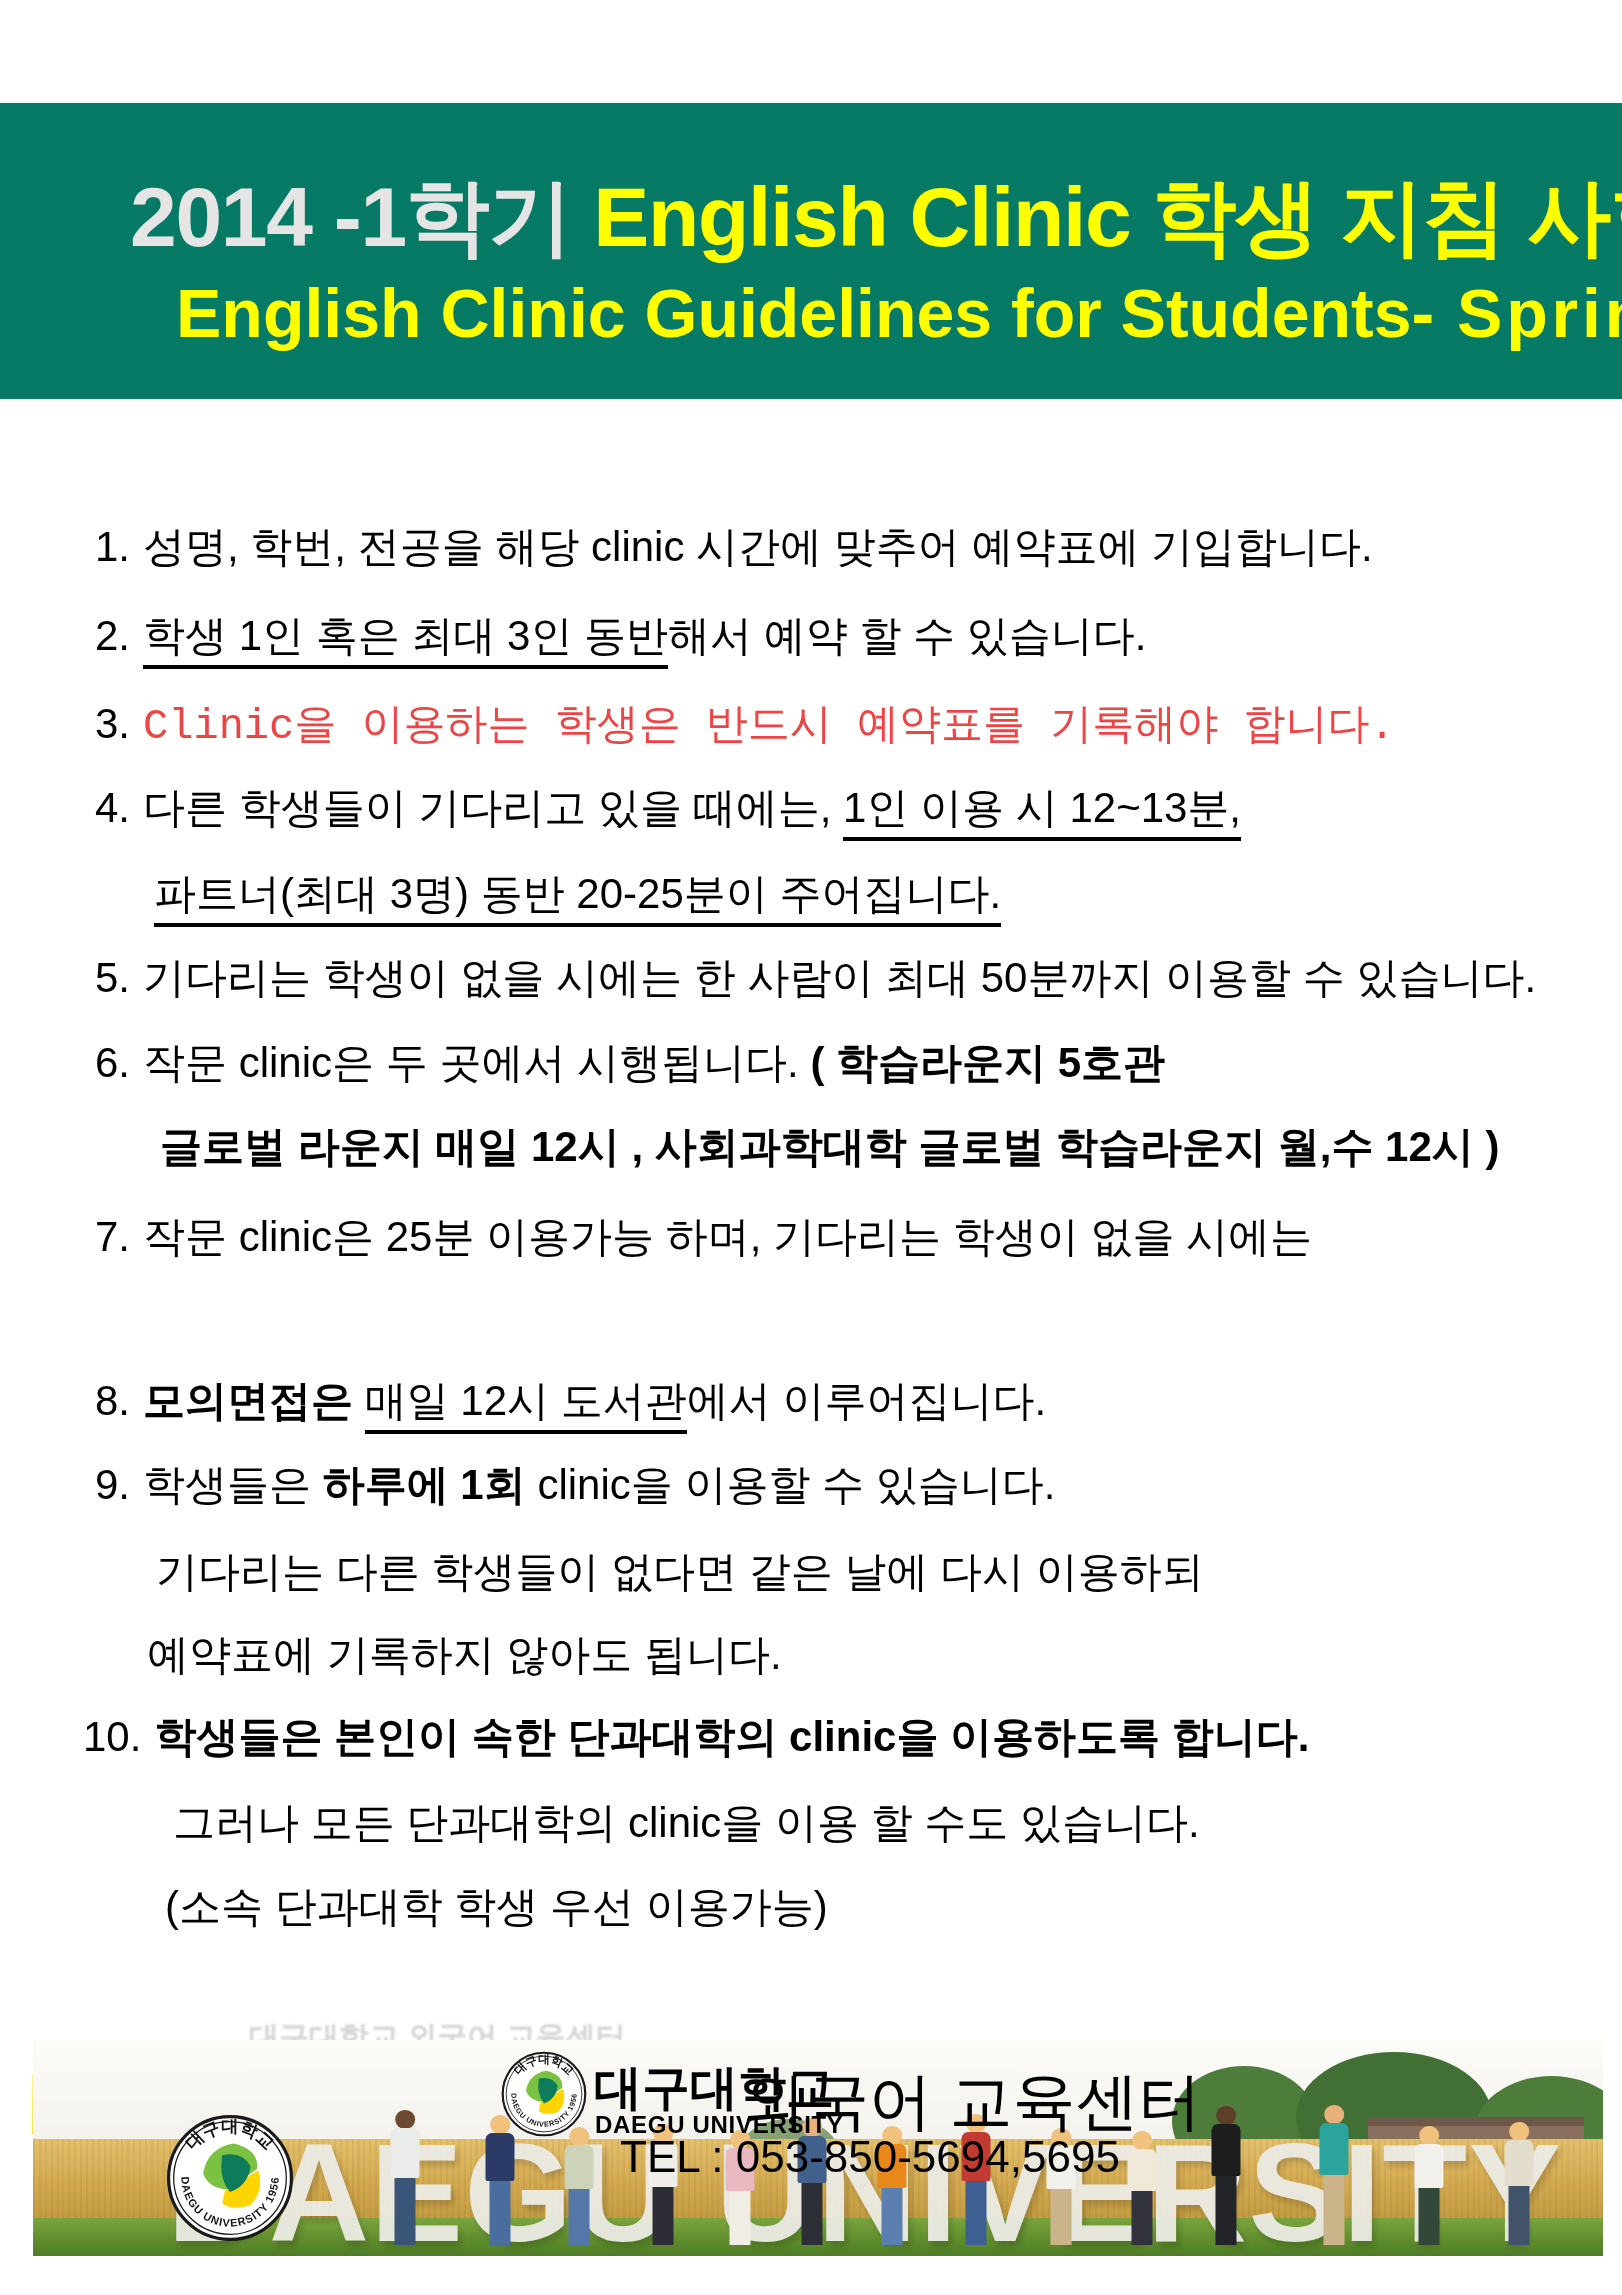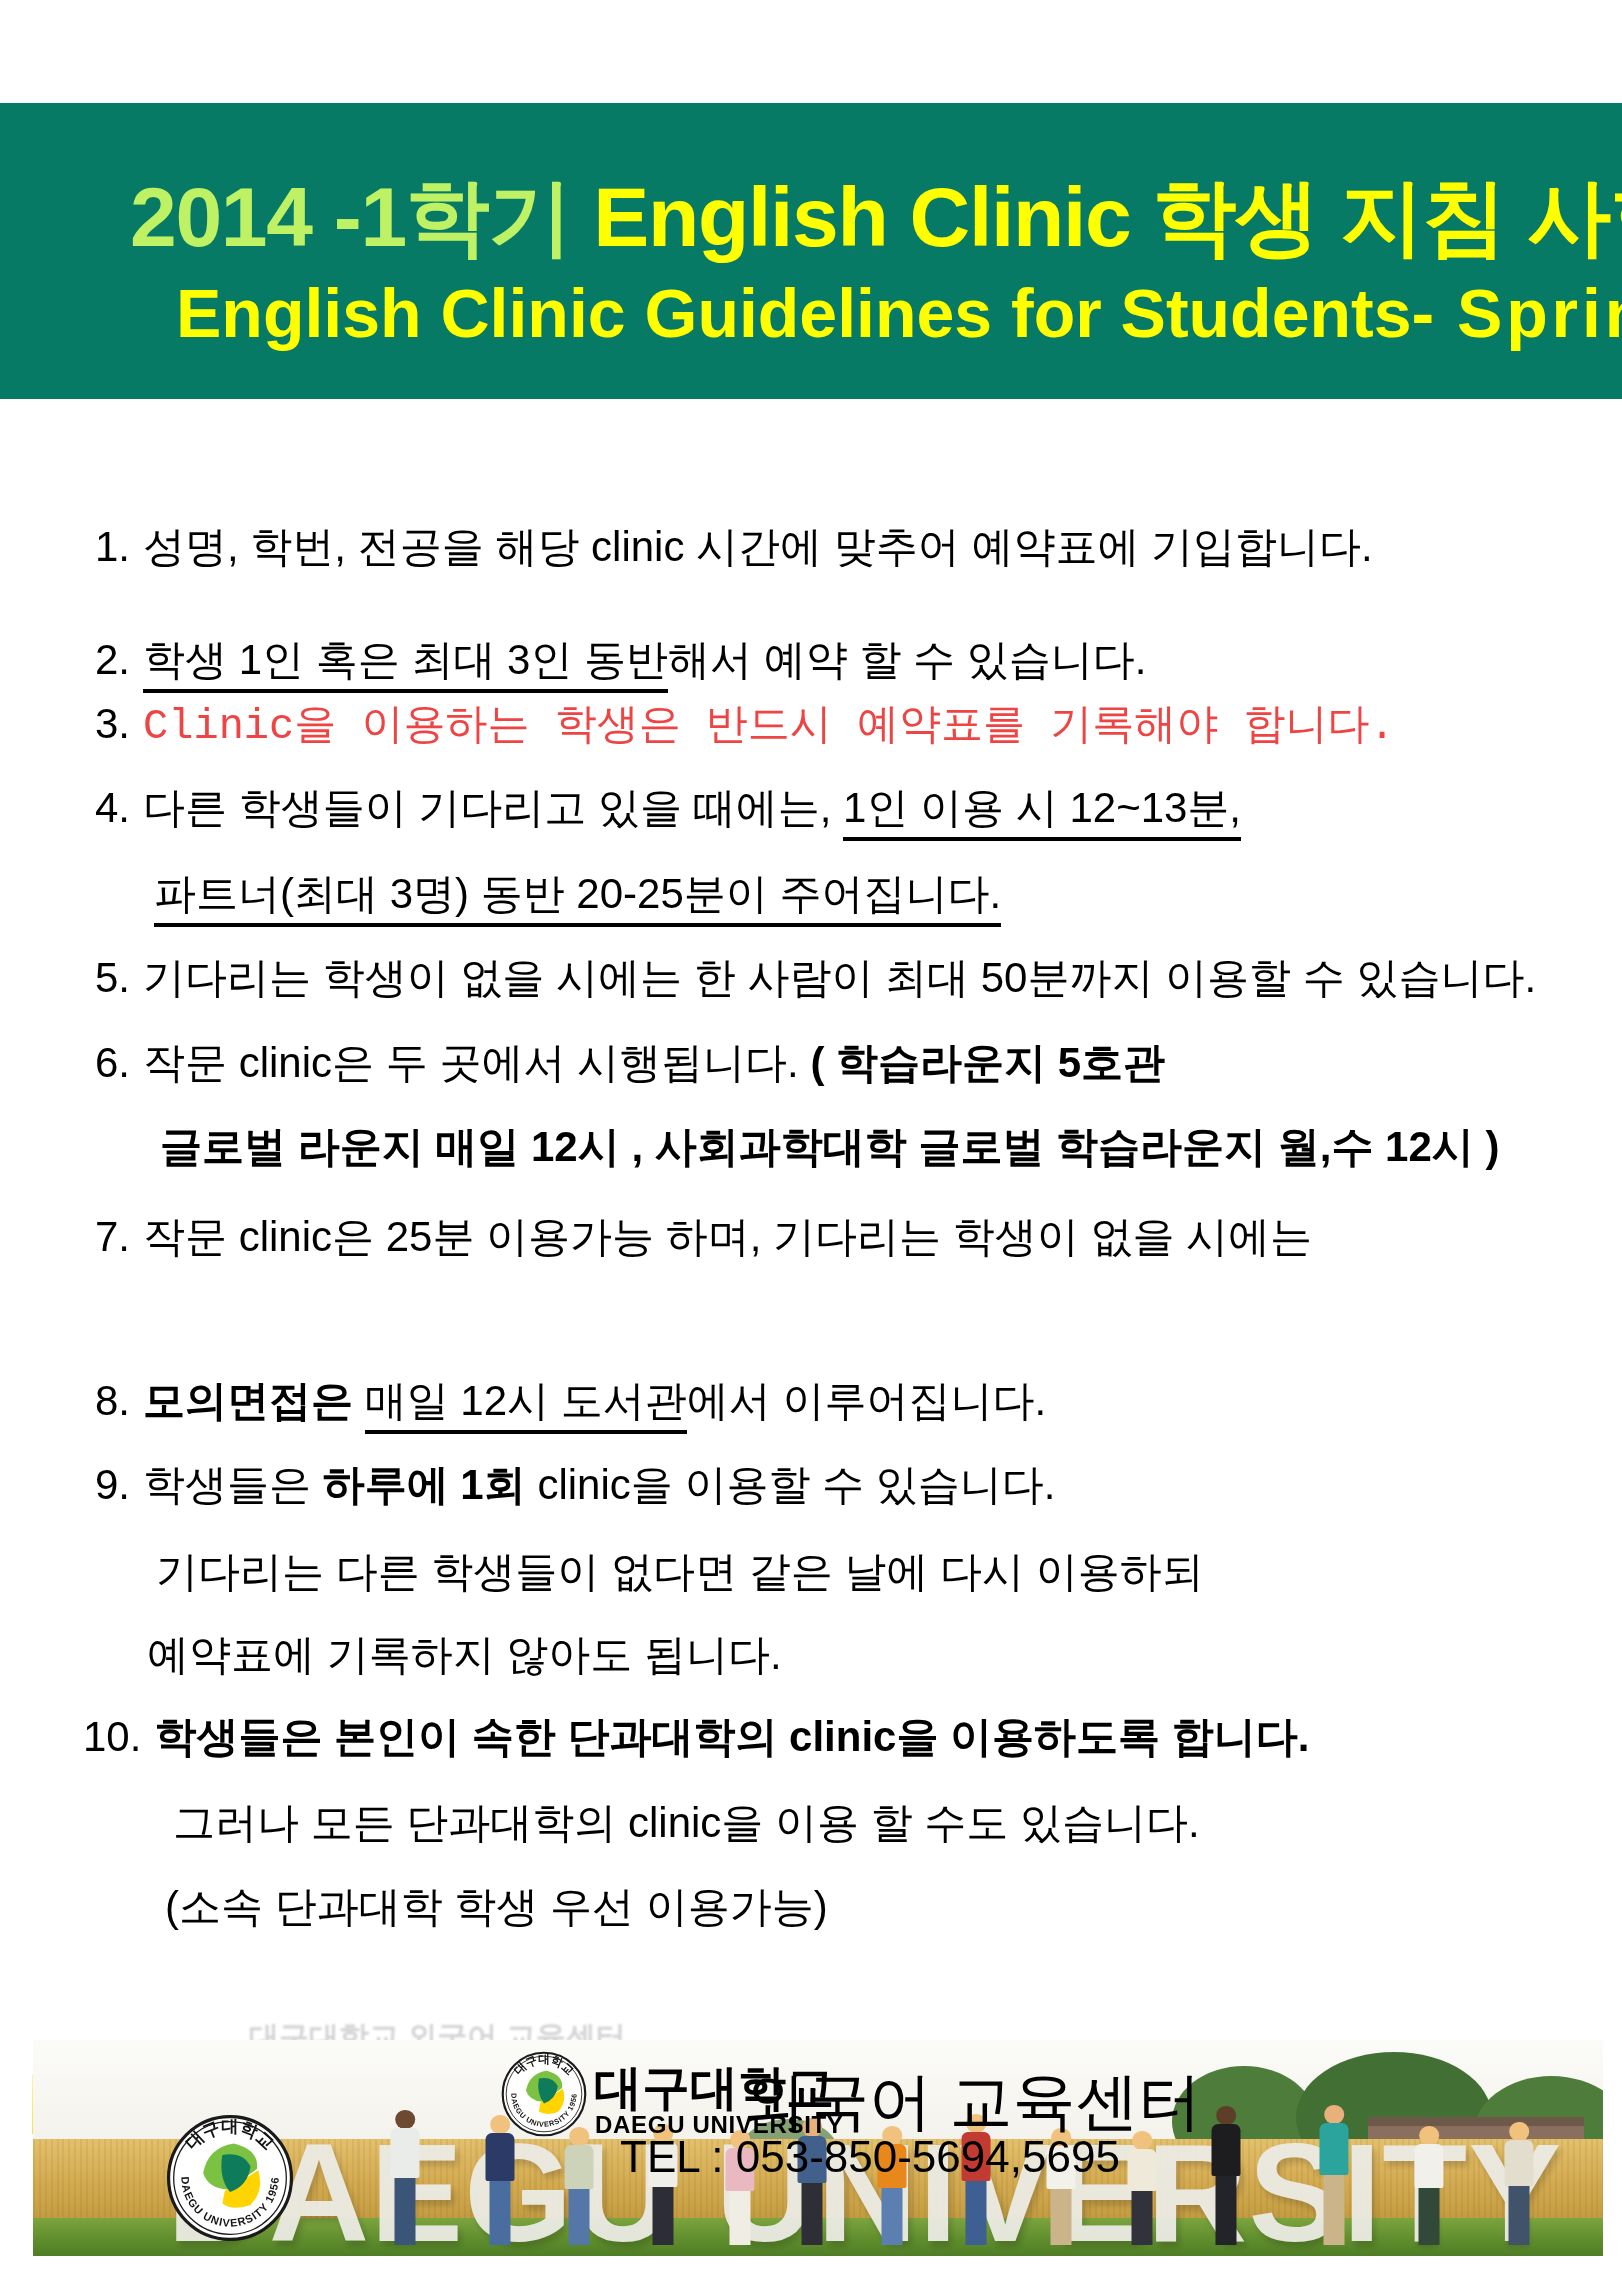--- a/index.html
+++ b/index.html
@@ -4,21 +4,21 @@
 <style>
   html,body{margin:0;padding:0;background:#ffffff;}
   #page{
     position:relative;width:1623px;height:2295px;background:#ffffff;overflow:hidden;
     font-family:"Liberation Sans","DejaVu Sans",sans-serif;color:#000;
   }
   
   .banner{position:absolute;left:0;top:103px;width:1623px;height:296px;background:#077a65;}
   .t1{position:absolute;left:130px;top:58px;font-size:84px;font-weight:700;white-space:nowrap;letter-spacing:-1.3px;}
   .t2{position:absolute;left:176px;top:171px;font-size:68px;font-weight:700;white-space:nowrap;}
-  .w{color:#bef264;}
+  .w{color:#e5e5e5;}
   .y{color:#ffff00;}
   .sp{letter-spacing:3.9px;}
   
   .line{position:absolute;font-size:42px;line-height:1.15;white-space:nowrap;color:#000;}
   .num{margin-right:13px;}
   .b{font-weight:700;}
   .red{color:#ef4444;font-family:Liberation Mono, monospace;}
   .u{border-bottom:4.6px solid #000;padding-bottom:5.9px;}
   
   .ghost{position:absolute;left:249px;top:2017px;font-size:30px;font-weight:700;color:#cccccc;
@@ -58,21 +58,21 @@
 
   <div class="banner">
     <div class="t1"><span class="w">2014 -1학기</span><span class="y"> English Clinic 학생 지침 사항</span></div>
     <div class="t2"><span class="y">English Clinic Guidelines for Students-</span><span class="y sp"> Spring 2014</span></div>
   </div>
 
   <div class="line" style="top:523px;left:95px">
     <span class="num">1.</span><span>성명, 학번, 전공을 해당 clinic 시간에 맞추어 예약표에 기입합니다.</span>
   </div>
 
-  <div class="line" style="top:636px;left:95px">
+  <div class="line" style="top:612px;left:95px">
     <span class="num">2.</span><span class="u">학생 1인 혹은 최대 3인 동반</span><span>해서 예약 할 수 있습니다.</span>
   </div>
 
   <div class="line" style="top:700px;left:95px">
     <span class="num">3.</span><span class="red">Clinic을 이용하는 학생은 반드시 예약표를 기록해야 합니다.</span>
   </div>
 
   <div class="line" style="top:784px;left:95px">
     <span class="num">4.</span><span>다른 학생들이 기다리고 있을 때에는, </span><span class="u">1인 이용 시 12~13분,</span>
   </div>

